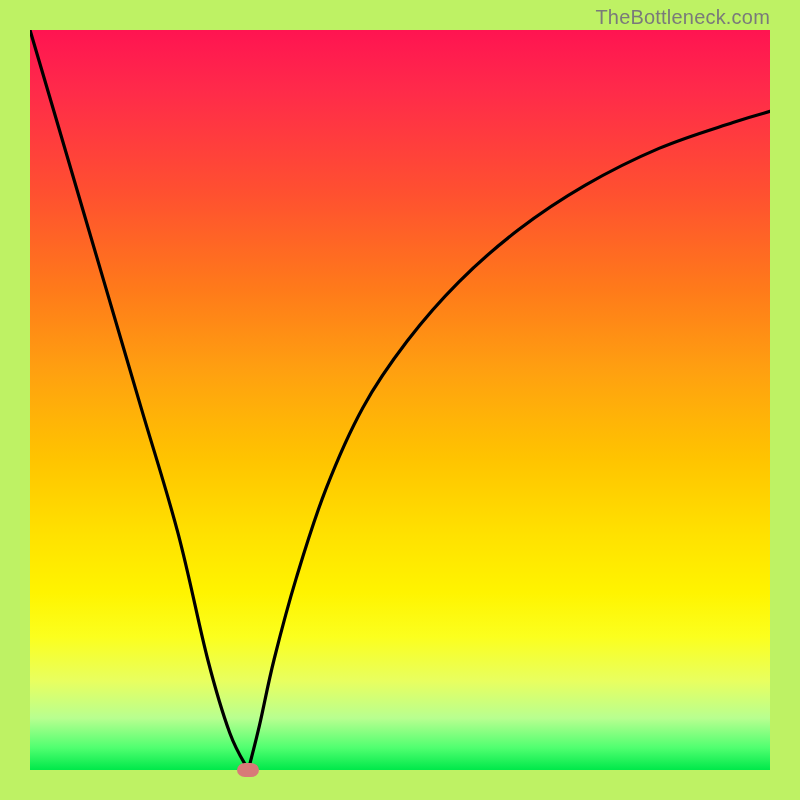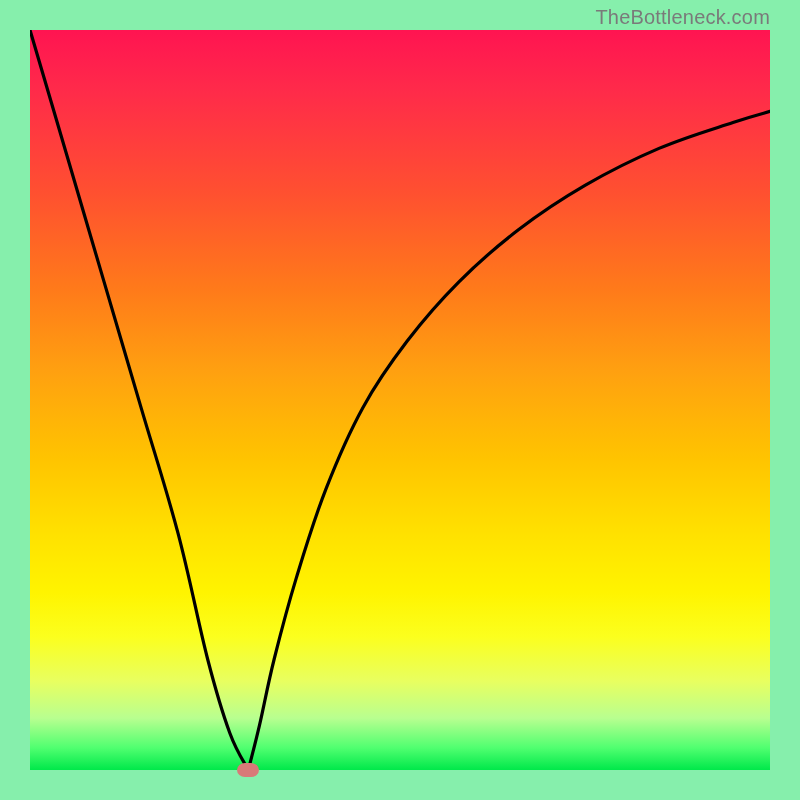--- a/index.html
+++ b/index.html
@@ -1,21 +1,21 @@
 <!DOCTYPE html>
 <html><head>
 <meta charset="utf-8">
 <style>
   * { margin: 0; padding: 0; box-sizing: border-box; }
   html, body { width: 800px; height: 800px; overflow: hidden; background: #000; }
   .chart-container {
     position: relative;
     width: 800px;
     height: 800px;
-    background: #86efac;
+    background: #bef264;
   }
   .plot-area {
     position: absolute;
     left: 30px;
     top: 30px;
     width: 740px;
     height: 740px;
     background: linear-gradient(to bottom,
       #ff1451 0%,
       #ff2a4a 8%,

